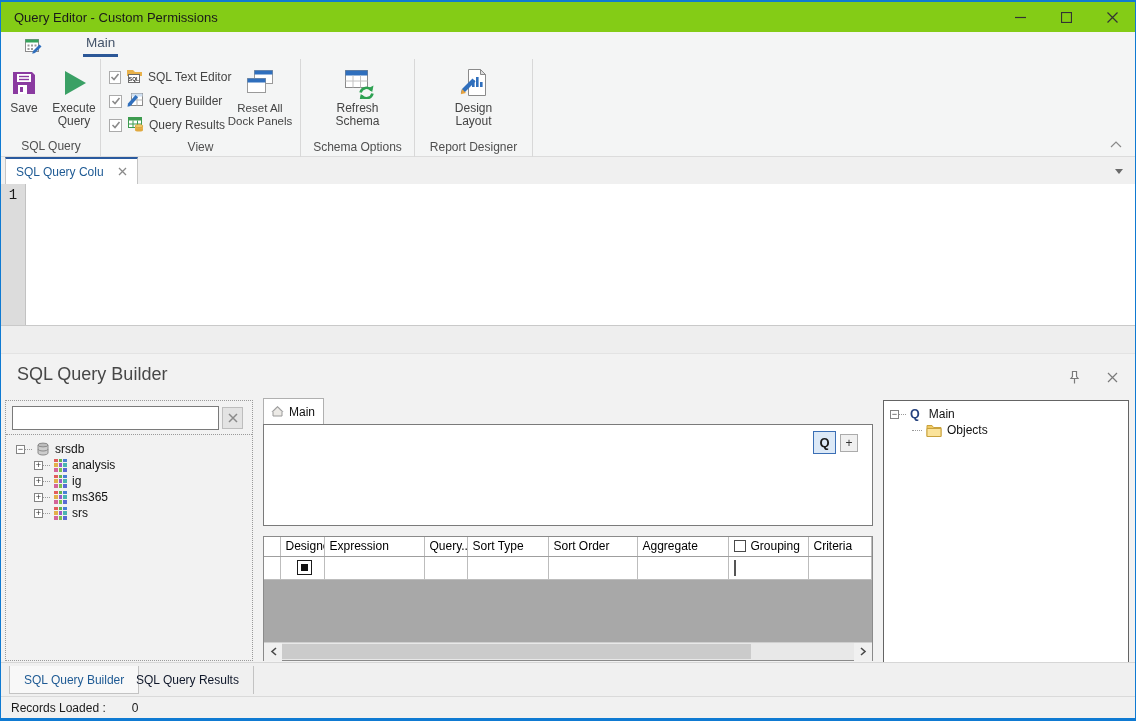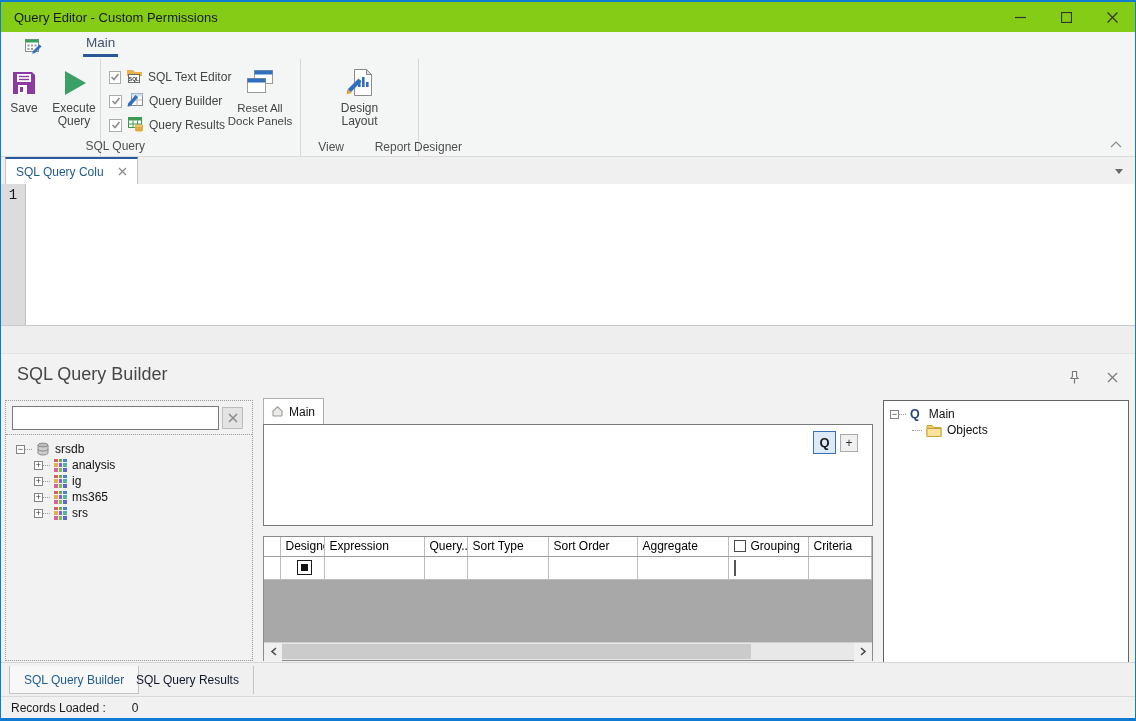--- a/index.html
+++ b/index.html
@@ -17,21 +17,21 @@
   .win-btn { width:46px; height:100%; display:flex; align-items:center; justify-content:center; cursor:default; }
   .win-btn svg { display:block; }
 
   
   .ribbon { left:0; top:30px; width:100%; height:125px; background:#f4f5f5; border-bottom:1px solid #dcdcdc; }
   .ribbon-tabrow { position:absolute; left:0; top:0; width:100%; height:27px; display:flex; align-items:center; }
   .app-icon-btn { width:34px; height:24px; margin-left:14px; display:flex; align-items:center; justify-content:center; }
   .ribbon-tab { margin-left:34px; padding:0 3px 4px 3px; font-size:13.5px; color:#44546a; border-bottom:3px solid #2b5797; }
   .ribbon-content { position:absolute; left:0; top:27px; width:100%; height:98px; display:flex; }
   .rgroup { position:relative; height:100%; border-right:1px solid #d8d8d8; padding-top:4px; }
-  .rgroup-label { position:absolute; bottom:3px; left:0; width:100%; text-align:right; font-size:12px; color:#4f4f4f;margin-left:44px; }
+  .rgroup-label { position:absolute; bottom:3px; left:0; width:100%; text-align:center; font-size:12px; color:#4f4f4f; }
   .bigbtn { display:flex; flex-direction:column; align-items:center; padding-top:3px; cursor:default; }
   .bigbtn .ic { height:34px; display:flex; align-items:center; justify-content:center; }
   .bigbtn .lbl { margin-top:2px; font-size:12px; line-height:13px; color:#444; text-align:center; }
   .g-sqlquery { width:100px; display:flex; justify-content:flex-end; padding-left:8px; gap:6px; }
   .g-view { width:200px; }
   .view-inner { display:flex; }
   .check-col { display:flex; flex-direction:column; gap:4px; padding:4px 0 0 8px; width:126px; }
   .check-item { display:flex; align-items:center; gap:5px; height:20px; cursor:default; }
   .cbx { width:13px; height:13px; background:#fff; border:1px solid #ababab; display:flex; align-items:center; justify-content:center; }
   .check-item .lbl { font-size:12px; color:#444; white-space:nowrap; }
@@ -251,20 +251,41 @@
                 <rect x="2.5" y="10.5" width="18" height="14" fill="#fff" stroke="#9a9a9a"></rect>
                 <rect x="2.5" y="10.5" width="18" height="4" fill="#2f6fbd"></rect>
               </svg>
             </span>
             <span class="lbl" style="width:66px; font-size:11.5px">Reset All Dock Panels</span>
           </div>
         </div>
         <div class="rgroup-label">View</div>
       </div>
 
+      <div class="rgroup g-schema">
+        <div class="bigbtn">
+          <span class="ic">
+            <svg width="32" height="32" viewBox="0 0 32 32">
+              <rect x="3.5" y="3.5" width="22" height="17" fill="#fff" stroke="#8a8a8a"></rect>
+              <rect x="3.5" y="3.5" width="22" height="5" fill="#2f6fbd"></rect>
+              <line x1="11" y1="8.5" x2="11" y2="20.5" stroke="#c2c2c2"></line>
+              <line x1="18.5" y1="8.5" x2="18.5" y2="20.5" stroke="#c2c2c2"></line>
+              <line x1="3.5" y1="14" x2="25.5" y2="14" stroke="#c2c2c2"></line>
+              <g fill="none" stroke="#2ea152" stroke-width="2.6">
+                <path d="M18.5 25.5a6.2 6.2 0 0 1 11-2.2"></path>
+                <path d="M30.5 26.5a6.2 6.2 0 0 1-11 2.2"></path>
+              </g>
+              <polygon points="31.5,18.5 30.2,25 25.8,21.5" fill="#2ea152"></polygon>
+              <polygon points="17.5,33.5 18.8,27 23.2,30.5" fill="#2ea152"></polygon>
+            </svg>
+          </span>
+          <span class="lbl" style="width:60px">Refresh Schema</span>
+        </div>
+        <div class="rgroup-label">Schema Options</div>
+      </div>
 
       <div class="rgroup g-report">
         <div class="bigbtn">
           <span class="ic">
             <svg width="32" height="32" viewBox="0 0 32 32">
               <path d="M10.5 2.5h12l5 5v21h-17z" fill="#fff" stroke="#8a8a8a"></path>
               <path d="M22.5 2.5v5h5z" fill="#dedede" stroke="#8a8a8a"></path>
               <rect x="14" y="13" width="2.6" height="7" fill="#2f6fbd"></rect>
               <rect x="18" y="10" width="2.6" height="10" fill="#2f6fbd"></rect>
               <rect x="22" y="15" width="2.6" height="5" fill="#2f6fbd"></rect>

